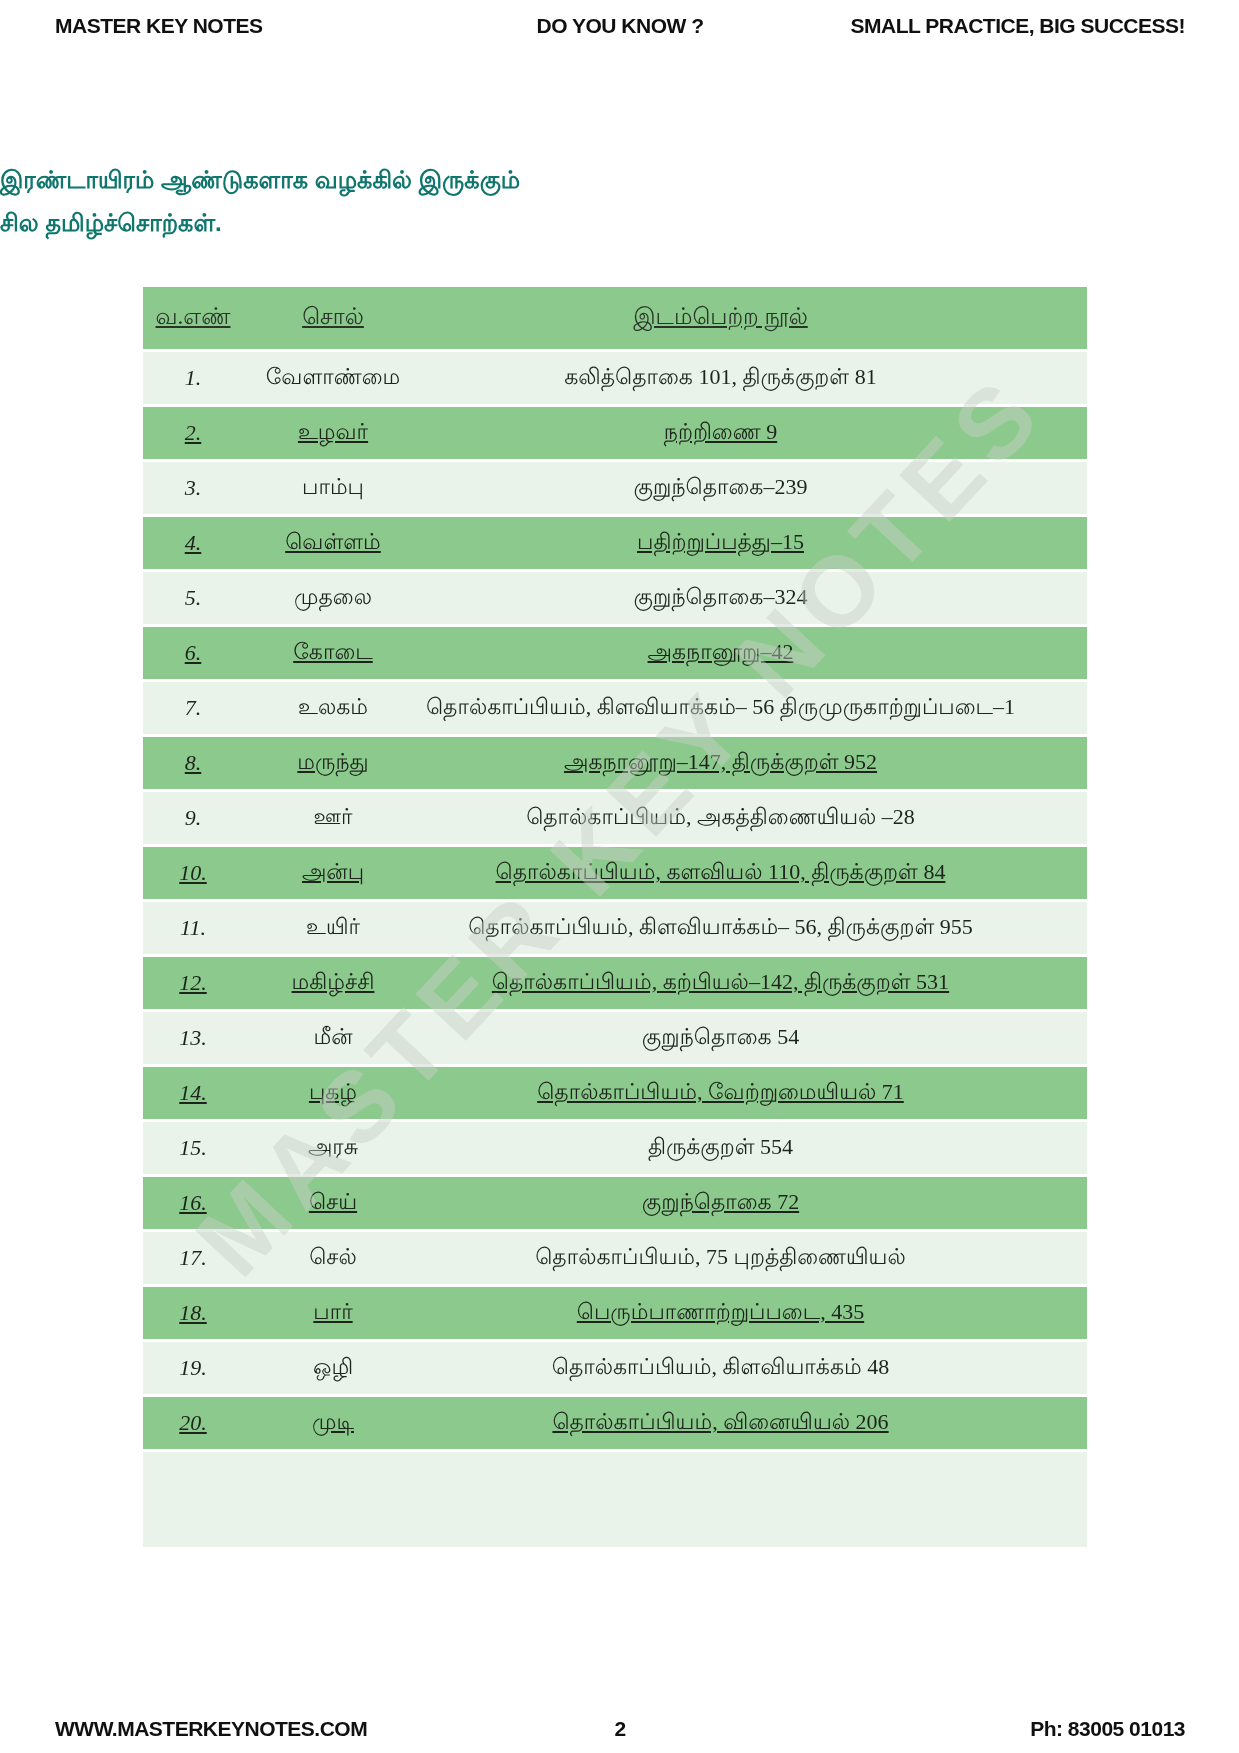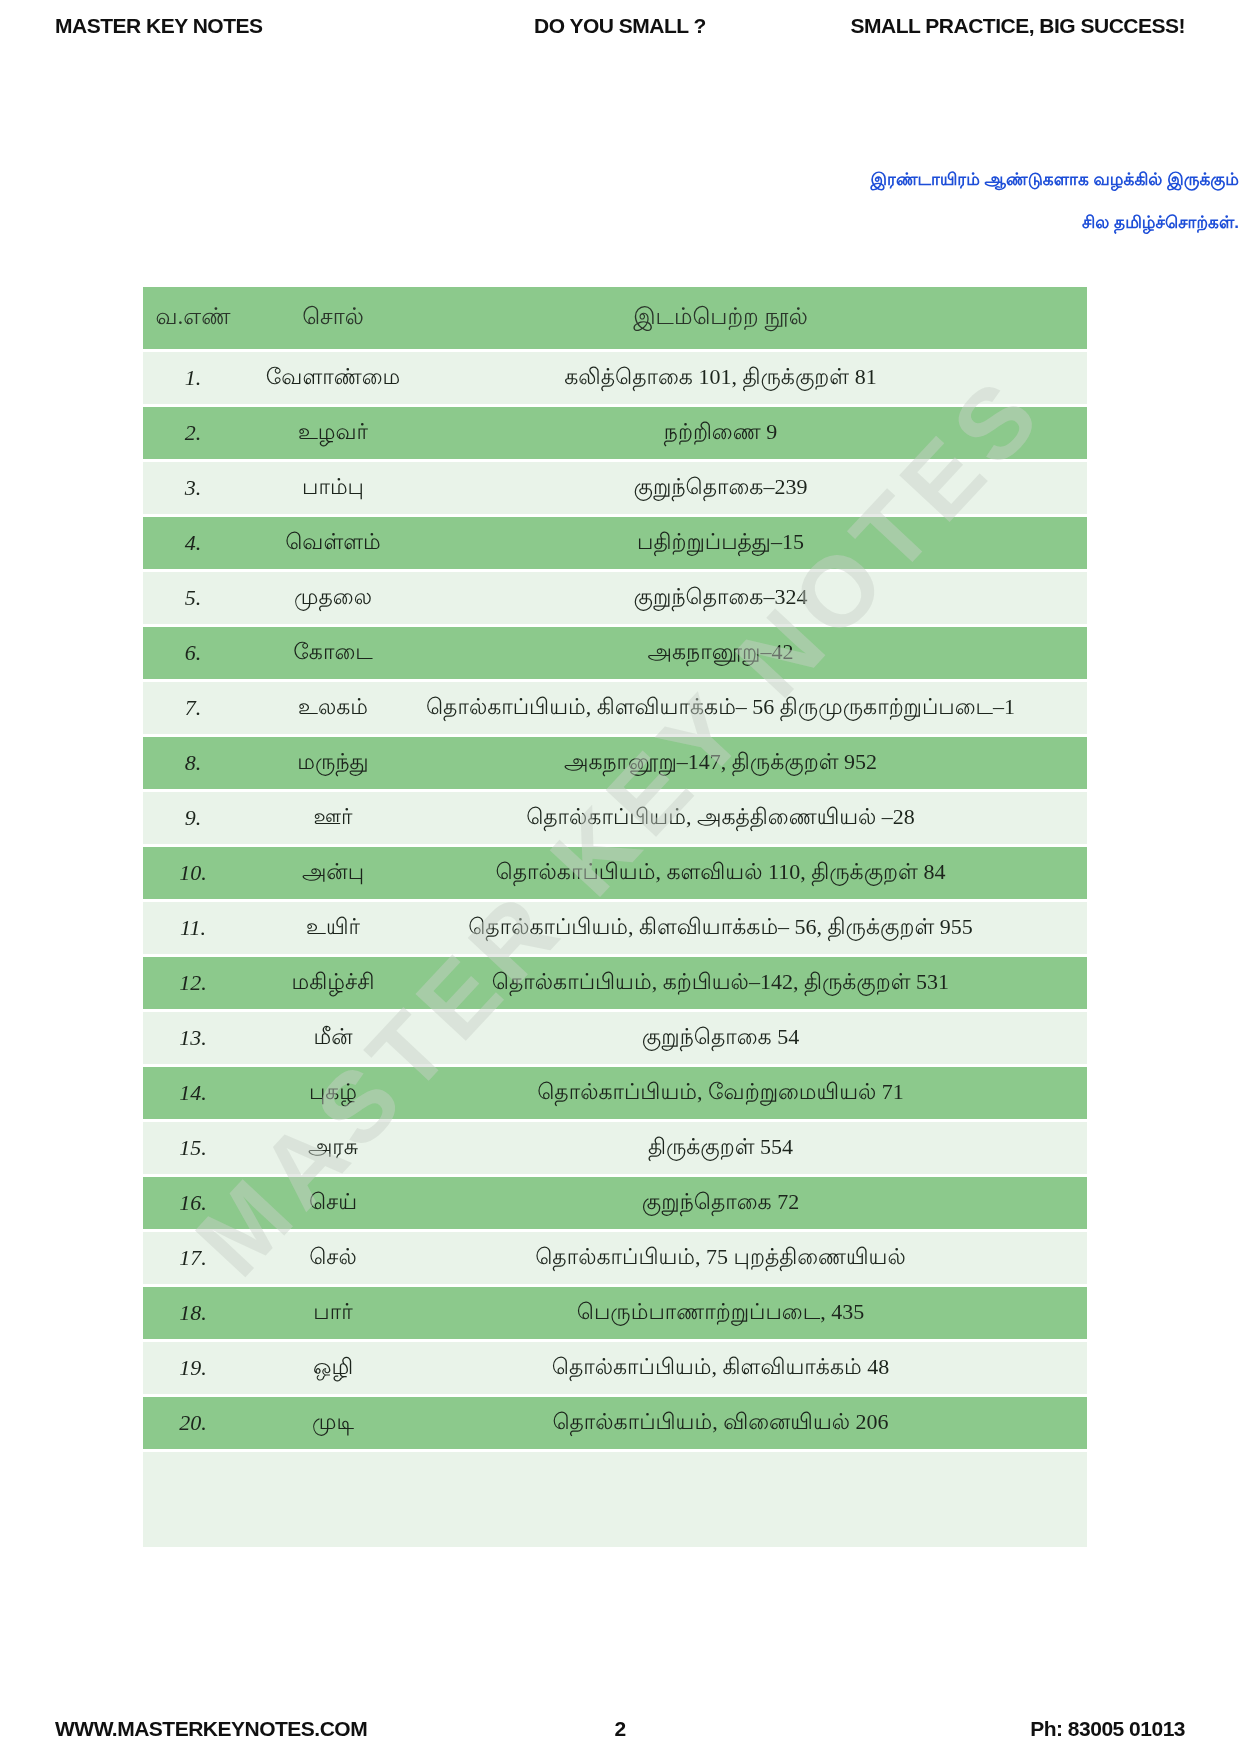--- a/index.html
+++ b/index.html
@@ -31,26 +31,26 @@
   }
   .top-header .hc { text-align: center; }
   .top-header .hr { text-align: right; }
 
   
   .page-title {
     position: absolute;
     top: 158px;
     left: 0;
     width: 100%;
-    text-align: right;
-    font-family: "Liberation Sans", sans-serif;
-    font-weight: 700;
-    font-size: 17px;
+    text-align: left;
+    font-family: "Liberation Sans", sans-serif;
+    font-weight: 700;
+    font-size: 24px;
     line-height: 43px;
-    color: #1d4ed8;
+    color: #0f766e;
   }
 
   
   .sheet-table {
     position: absolute;
     left: 143px;
     top: 287px;
     width: 944px;
   }
   .t-row {
@@ -58,21 +58,21 @@
     align-items: center;
     height: 52px;
     margin-bottom: 3px;
     font-size: 22px;
   }
   .t-row.head {
     height: 62px;
     font-size: 23px;
     color: #2a352a;
   }
-  .t-row.green { background: #8cc98c; }
+  .t-row.green { background: #8cc98c; text-decoration: underline; }
   .t-row.light { background: #e9f3e9; }
   .c-no {
     width: 100px;
     text-align: center;
     font-style: italic;
     flex-shrink: 0;
   }
   .t-row.head .c-no { font-style: normal; }
   .c-word {
     width: 180px;
@@ -125,21 +125,21 @@
   .page-footer .fc { text-align: center; }
   .page-footer .fr { text-align: right; }
 </style>
 </head>
 <body>
 
 <div class="page">
 
   <div class="top-header">
     <span class="hl">MASTER KEY NOTES</span>
-    <span class="hc">DO YOU SMALL ?</span>
+    <span class="hc">DO YOU KNOW ?</span>
     <span class="hr">SMALL PRACTICE, BIG SUCCESS!</span>
   </div>
 
   <div class="page-title">
     <div>இரண்டாயிரம் ஆண்டுகளாக வழக்கில் இருக்கும்</div>
     <div>சில தமிழ்ச்சொற்கள்.</div>
   </div>
 
   <div class="sheet-table">
     <div class="t-row head green">

